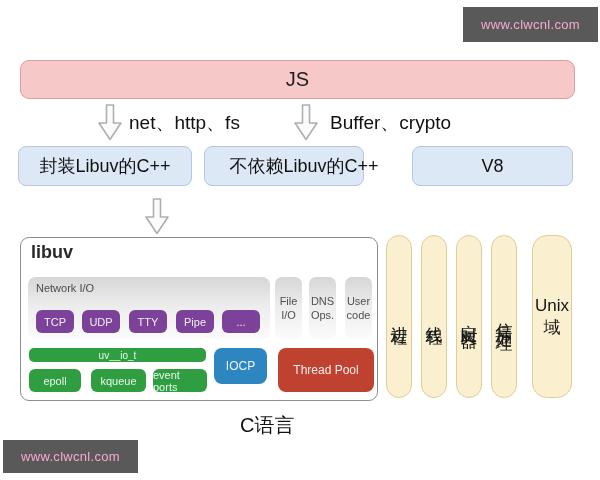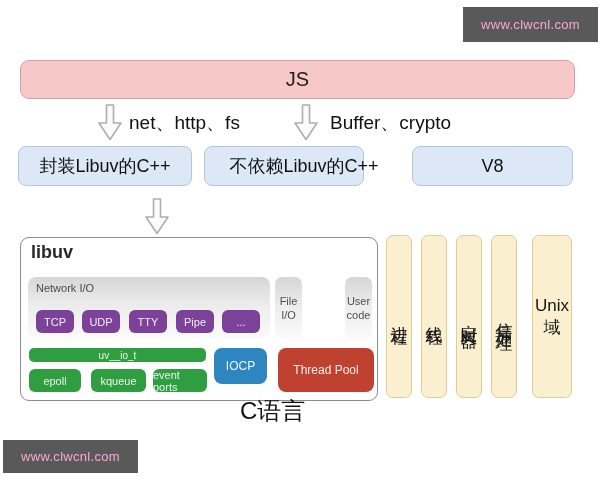--- a/index.html
+++ b/index.html
@@ -146,21 +146,21 @@
     border-radius: 8px;
     color: #f9eeec; font-size: 12px;
     display: flex; align-items: center; justify-content: center;
   }
 
   .handle-col {
     position: absolute;
     top: 235px; height: 163px;
     background: #faf0cf;
     border: 1px solid #e1cc95;
-    border-radius: 7px;
+    border-radius: 15px;
     display: flex; align-items: center; justify-content: center;
     color: #141414;
   }
   .col-vert {
     writing-mode: vertical-lr;
     font-size: 17px;
     letter-spacing: 4px;
     font-weight: 500;
   }
   .col-0 { left: 386px; width: 26px; }
@@ -169,22 +169,22 @@
   .col-3 { left: 491px; width: 26px; }
   .col-4 {
     left: 532px; width: 40px;
     flex-direction: column;
     font-size: 17px; font-weight: 500;
     line-height: 1.25;
   }
 
   .footer-label {
     position: absolute;
-    left: 240px; top: 395px;
-    font-size: 24px; color: #111111;
+    left: 240px; top: 412px;
+    font-size: 20px; color: #111111;
   }
 </style>
 </head>
 <body>
 
 <div class="canvas">
 
   <div class="watermark wm-top">www.clwcnl.com</div>
 
   <div class="js-bar">
@@ -215,20 +215,21 @@
     <div class="gray-panel net-panel">
       <div class="net-label">Network I/O</div>
       <div class="chip chip-0">TCP</div>
       <div class="chip chip-1">UDP</div>
       <div class="chip chip-2">TTY</div>
       <div class="chip chip-3">Pipe</div>
       <div class="chip chip-4">...</div>
     </div>
 
     <div class="gray-panel side-panel side-0">File I/O</div>
+    <div class="gray-panel side-panel side-1">DNS Ops.</div>
     <div class="gray-panel side-panel side-2">User code</div>
 
     <div class="uv-bar">uv__io_t</div>
 
     <div class="green-box g-0">epoll</div>
     <div class="green-box g-1">kqueue</div>
     <div class="green-box g-2">event ports</div>
 
     <div class="iocp-box">IOCP</div>
     <div class="threadpool-box">Thread Pool</div>

